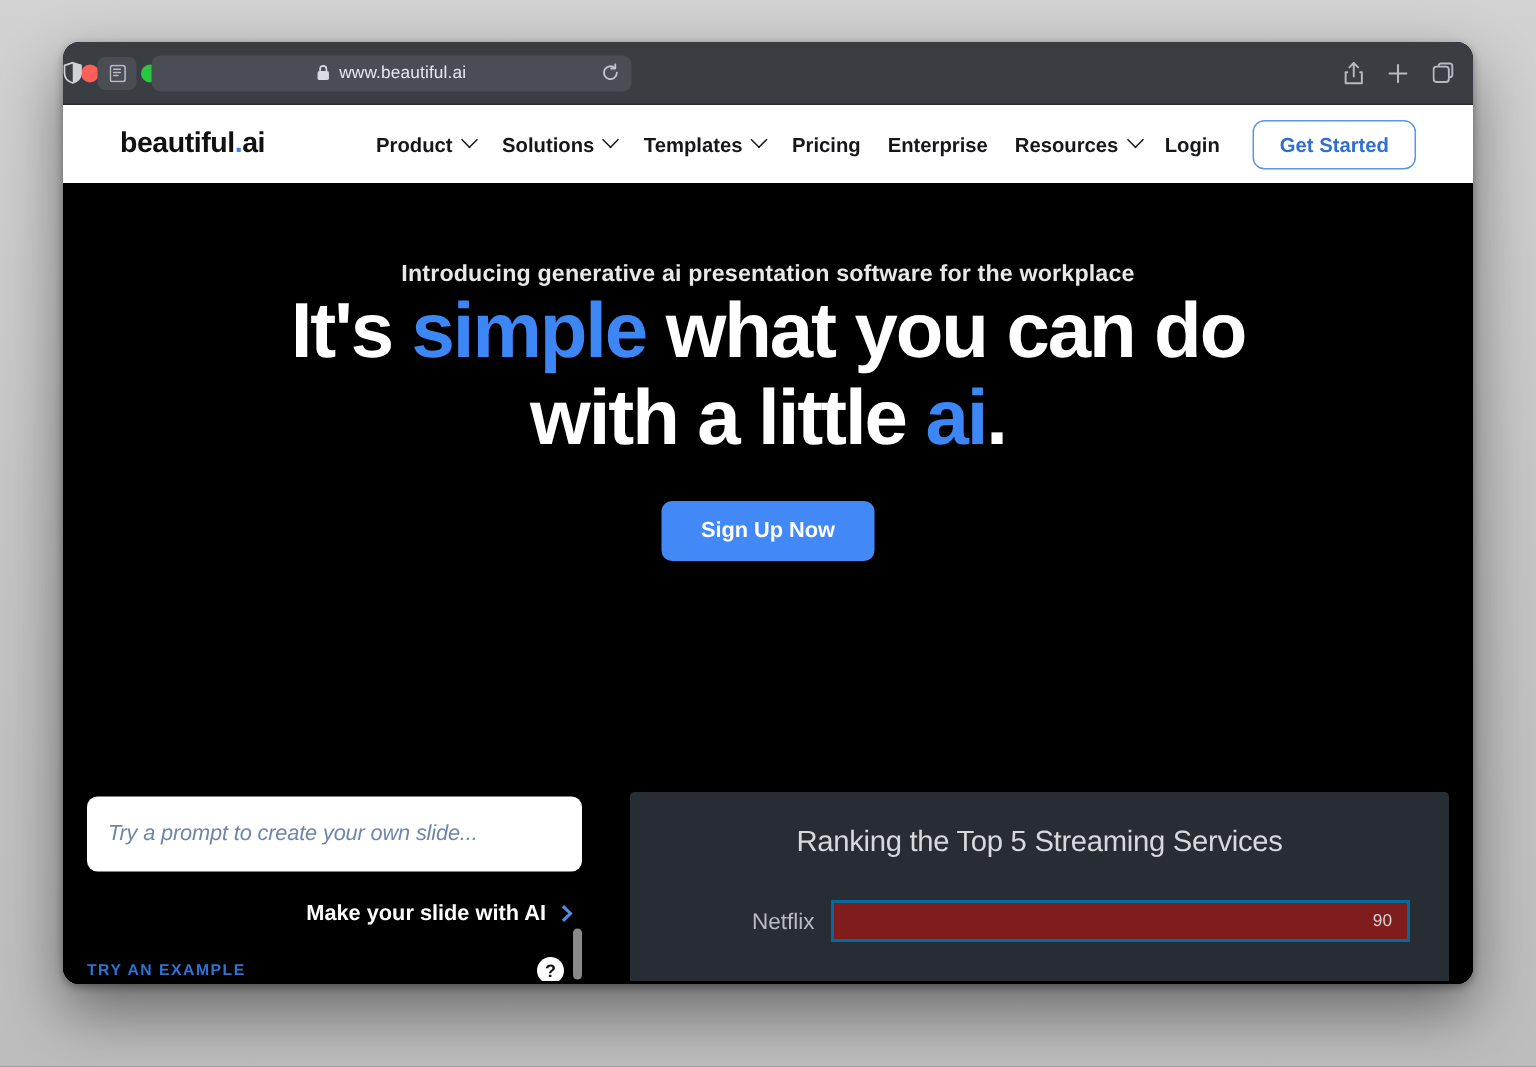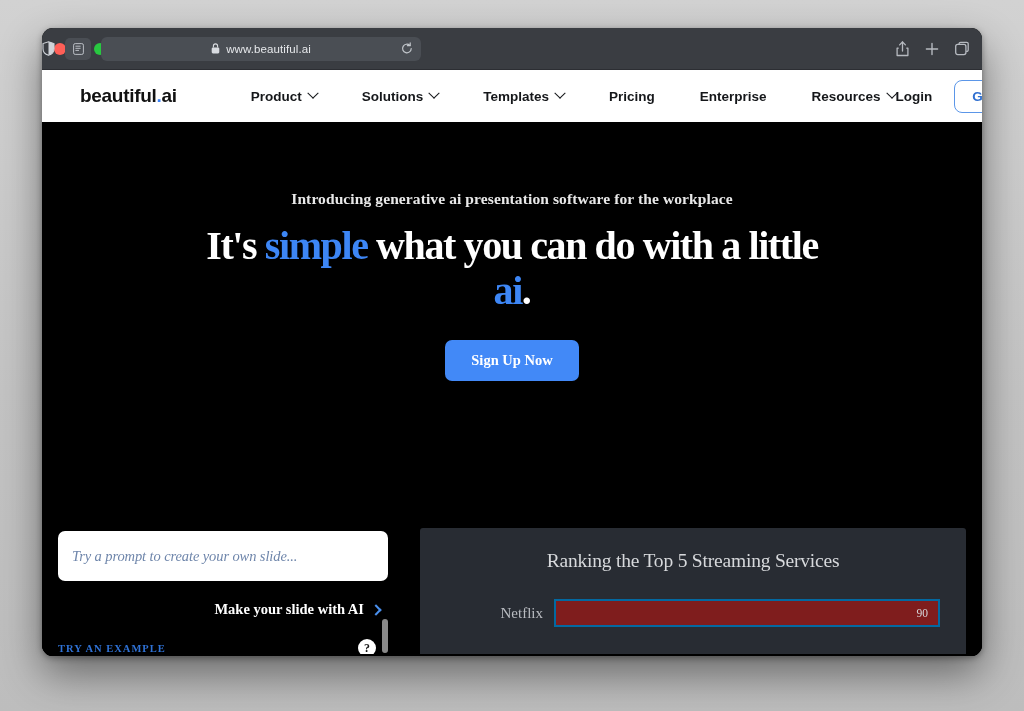--- a/index.html
+++ b/index.html
@@ -131,21 +131,21 @@
     font-weight: bold;
     color: #111;
     letter-spacing: -0.3px;
     white-space: nowrap;
   }
   .logo .dot-blue { color: #3b82f6; }
 
   .mainnav {
     display: flex;
     align-items: center;
-    gap: 45px;
+    gap: 18px;
     margin-left: 74px;
   }
   .navitem {
     display: flex;
     align-items: center;
     gap: 7px;
     font-size: 13.5px;
     font-weight: bold;
     color: #15171a;
     white-space: nowrap;
@@ -178,35 +178,34 @@
     font-weight: bold;
     padding: 8px 17px;
     border-radius: 8px;
     white-space: nowrap;
   }
 
   
   .hero {
     background: #000;
     text-align: center;
-    padding-top: 68px;
+    padding-top: 52px;
     height: 534px;
     position: relative;
-    font-family: Liberation Serif, serif;
   }
   .eyebrow {
     color: #e8e8e8;
     font-size: 15.5px;
     font-weight: bold;
     letter-spacing: 0.1px;
   }
   .headline {
-    margin-top: 16px;
+    margin-top: 0;
     color: #ffffff;
-    font-size: 40px;
+    font-size: 52px;
     font-weight: bold;
     line-height: 1.12;
     letter-spacing: -1.4px;
     padding: 0 150px;
   }
   .headline .hl-blue { color: #3d86f5; }
 
   .signup {
     margin-top: 26px;
     display: inline-block;

